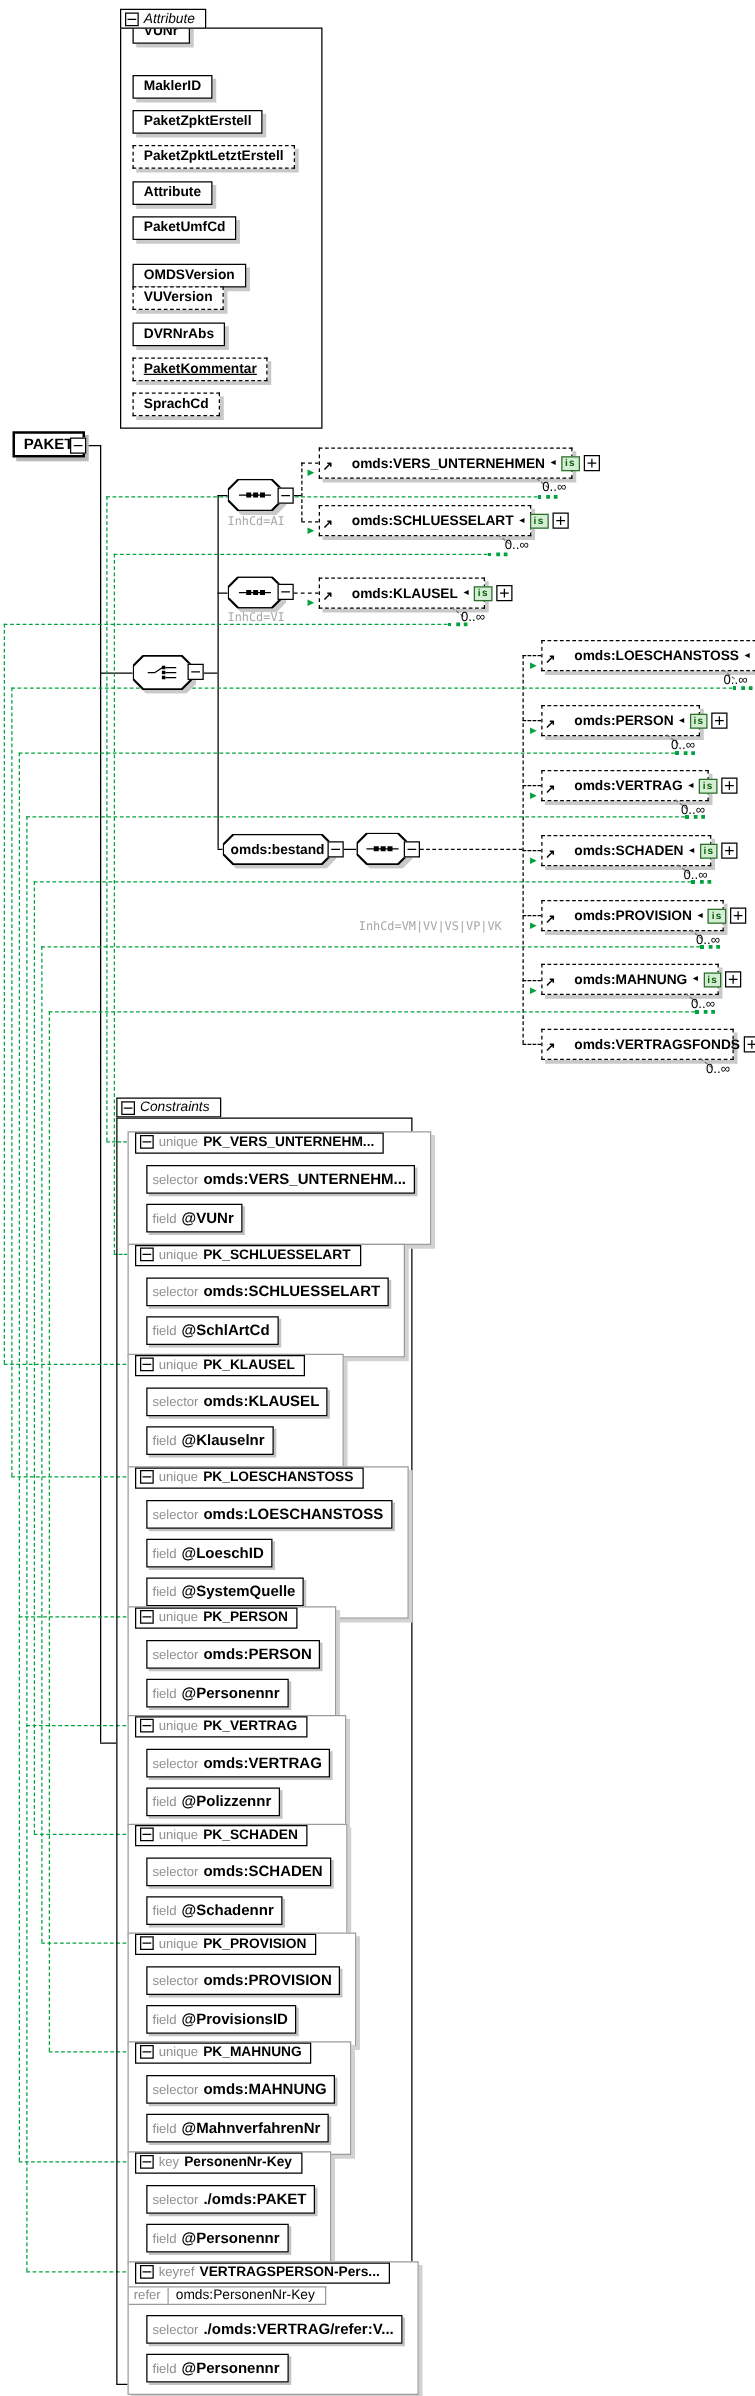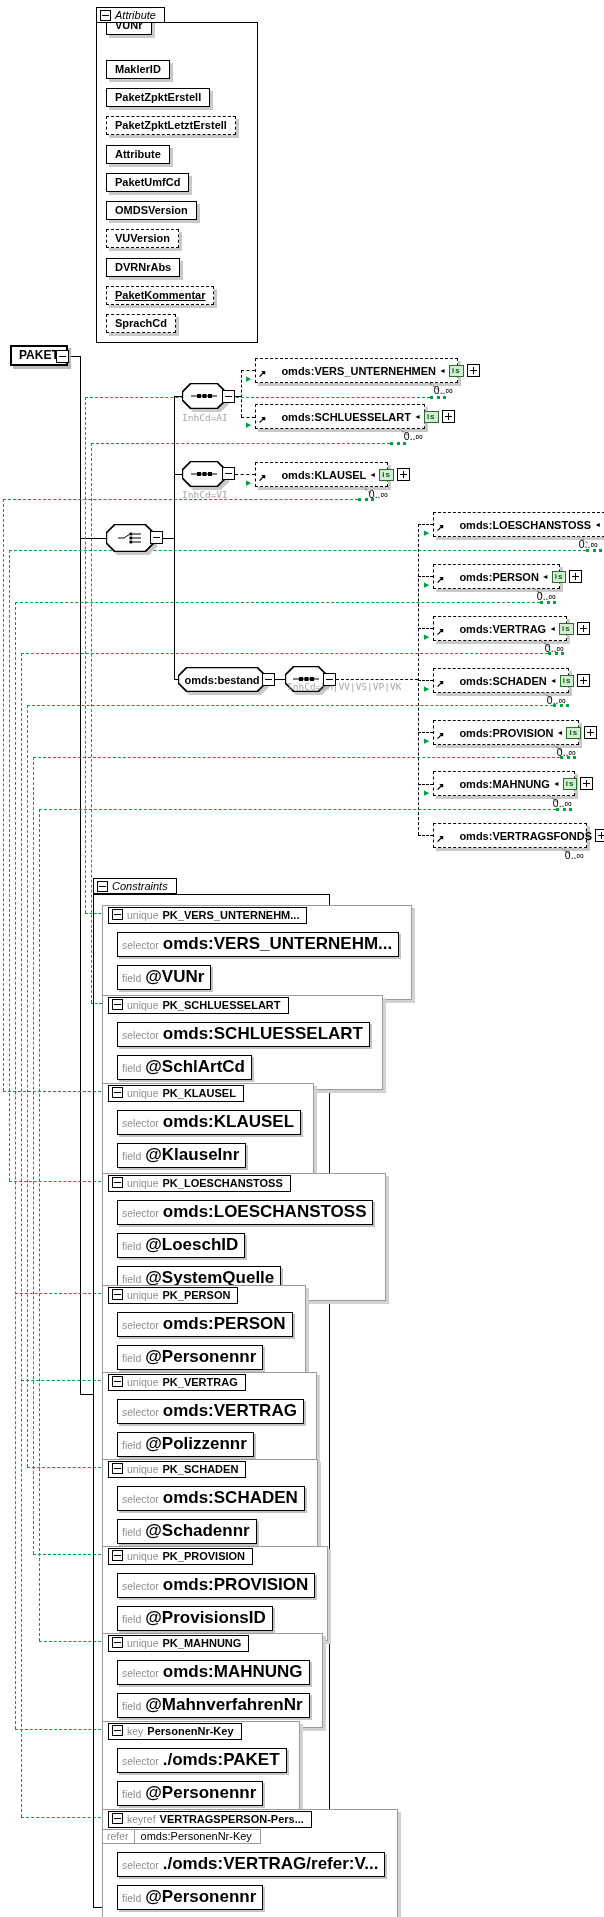--- a/index.html
+++ b/index.html
@@ -56,21 +56,21 @@
   
   .cgroup{position:absolute;box-sizing:border-box;border:1px solid #9b9b9b;background:#fff;
           box-shadow:3px 3px 0 #d2d2d2;padding:0 12px 9px 0;min-width:150px;}
   .chead{display:inline-flex;align-items:center;gap:4px;border:1px solid #000;background:#fff;
          padding:1px 7px 2px 3px;margin:-1px 0 0 5px;white-space:nowrap;position:relative;z-index:1;}
   .ckind{color:#8f8f8f;font-size:10.5px;}
   .cname{font-size:11px;font-weight:bold;}
   .crow{display:table;margin:8px 0 0 14px;border:1px solid #000;background:#fff;
         box-shadow:2px 2px 0 #c4c4c4;padding:1px 6px 2px 4px;white-space:nowrap;}
   .rlabel{color:#8f8f8f;font-size:10.5px;margin-right:4px;}
-  .rval{font-size:17px;font-weight:bold;}
+  .rval{font-size:12px;font-weight:bold;}
   .rrefer{display:flex;border:1px solid #9b9b9b;border-left:none;margin:1px 0 0 0;width:max-content;align-items:center;}
   .rrefer .rl{color:#8f8f8f;font-size:10.5px;padding:0 5px 1px 4px;border-right:1px solid #9b9b9b;}
   .rrefer .rv{font-size:11px;padding:0 8px 1px 6px;}
 </style>
 </head>
 <body>
 
 <div class="canvas">
 
   <div class="ln sh" style="left:69px;top:356px;width:11px;"></div>
@@ -153,21 +153,21 @@
   <div class="tab" style="left:96px;top:7px;">
     <span class="m11"></span>
     <span>Attribute</span>
   </div>
   <div class="attrbox" style="left:106px;top:16px;"><span>VUNr</span></div>
   <div class="attrbox" style="left:106px;top:60px;"><span>MaklerID</span></div>
   <div class="attrbox" style="left:106px;top:88px;"><span>PaketZpktErstell</span></div>
   <div class="attrbox opt" style="left:106px;top:116px;"><span>PaketZpktLetztErstell</span></div>
   <div class="attrbox" style="left:106px;top:145px;"><span>Attribute</span></div>
   <div class="attrbox" style="left:106px;top:173px;"><span>PaketUmfCd</span></div>
-  <div class="attrbox" style="left:106px;top:201px;"><span>OMDSVersion</span></div>
+  <div class="attrbox" style="left:106px;top:211px;"><span>OMDSVersion</span></div>
   <div class="attrbox opt" style="left:106px;top:229px;"><span>VUVersion</span></div>
   <div class="attrbox" style="left:106px;top:258px;"><span>DVRNrAbs</span></div>
   <div class="attrbox opt" style="left:106px;top:286px;text-decoration:underline;"><span>PaketKommentar</span></div>
   <div class="attrbox opt" style="left:106px;top:314px;"><span>SprachCd</span></div>
 
   <div class="rootbox" style="left:10px;top:345px;">
     <span>PAKET</span>
   </div>
   <div class="mbox" style="left:56px;top:350px;"></div>
 
@@ -233,21 +233,21 @@
     <div class="of">
       <svg width="26" height="8" viewBox="0 0 26 8">
         <path d="M0 4 H26" stroke="#000"></path>
           <rect x="6" y="2" width="4" height="4"></rect>
           <rect x="11.5" y="2" width="4" height="4"></rect>
           <rect x="17" y="2" width="4" height="4"></rect>
       </svg>
     </div>
   </div>
   <div class="mbox" style="left:323px;top:673px;"></div>
-  <div class="cond" style="left:287px;top:681px;">InhCd=VM|VV|VS|VP|VK</div>
+  <div class="cond" style="left:287px;top:736px;">InhCd=VM|VV|VS|VP|VK</div>
 
   <div class="ebox" style="left:255px;top:358px;width:203px;">
     <span class="refarrow">↗</span>
     <span class="ename">omds:VERS_UNTERNEHMEN</span>
     <span class="isarrow">◄</span>
     <span class="isbadge">is</span>
     <span class="pbox"></span>
   </div>
   <div class="diag" style="left:428px;top:386px;"></div>
   <div class="occurs" style="left:405px;top:384px;">0..∞</div>

